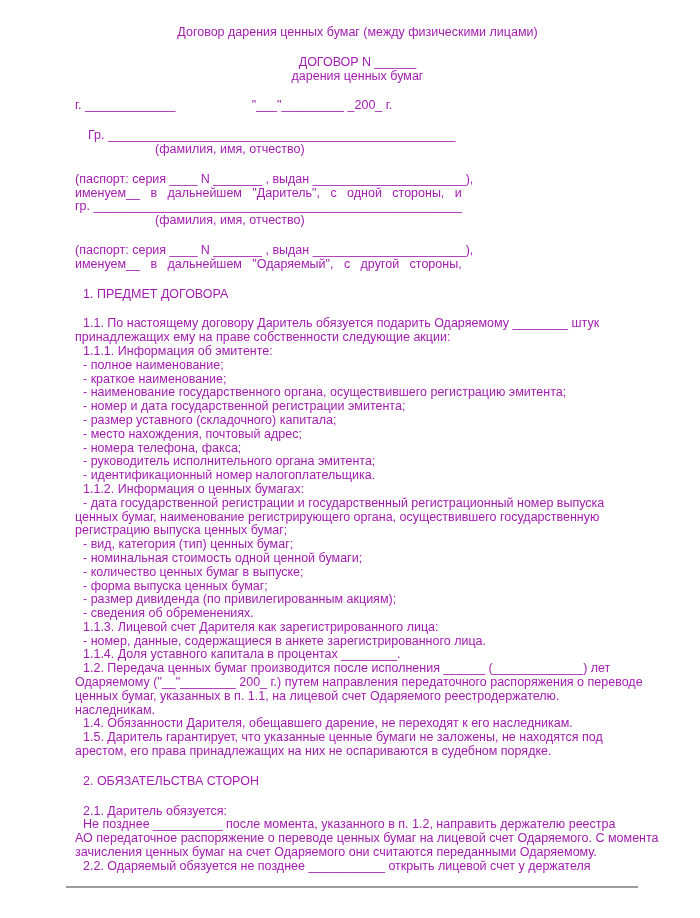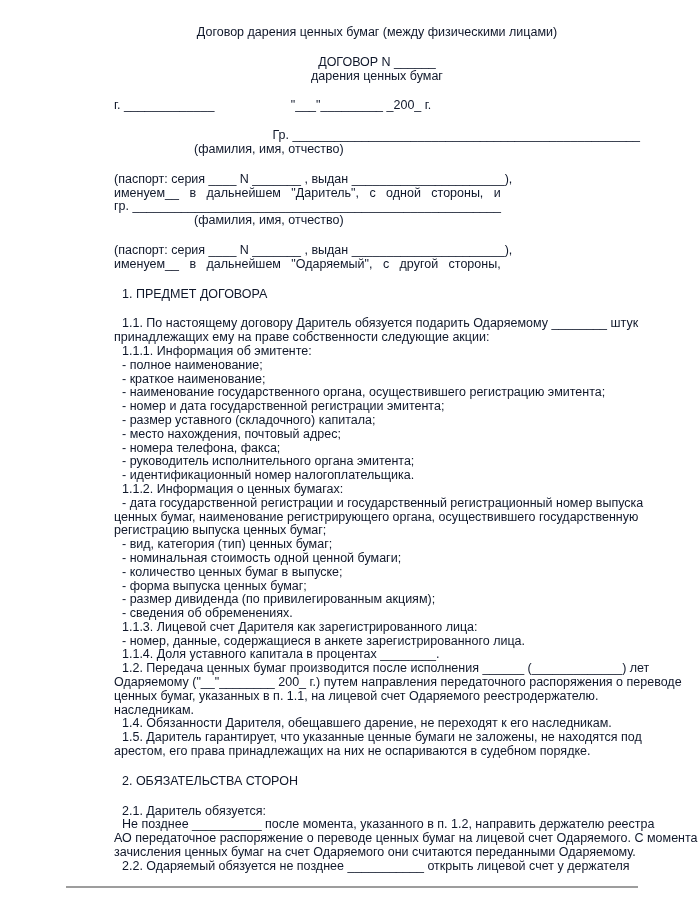--- a/index.html
+++ b/index.html
@@ -12,34 +12,34 @@
     height: 918px;
     position: relative;
     font-family: "Liberation Sans", sans-serif;
   }
   .page {
     position: absolute;
     left: 0; top: 0;
     width: 700px;
     height: 918px;
     box-sizing: border-box;
-    padding: 26px 60px 0 114px;
-    color: #0f172a;
+    padding: 26px 60px 0 75px;
+    color: #a21caf;
     font-size: 12.5px;
     line-height: 13.8px;
     overflow: hidden;
   }
   .line {
     white-space: pre;       
     min-height: 13.8px;
   }
   .center { text-align: center; white-space: pre; }
   .gap    { margin-top: 16px; }
   .ind    { padding-left: 8px; }
-  .ind-gr { padding-left: 13px; text-align: right; }
+  .ind-gr { padding-left: 13px; }
   .caption{ padding-left: 80px; }
   .footer-rule {
     position: absolute;
     left: 66px;
     top: 886px;
     width: 572px;
     height: 2px;
     background: #9d9d9d;
   }
 </style>

